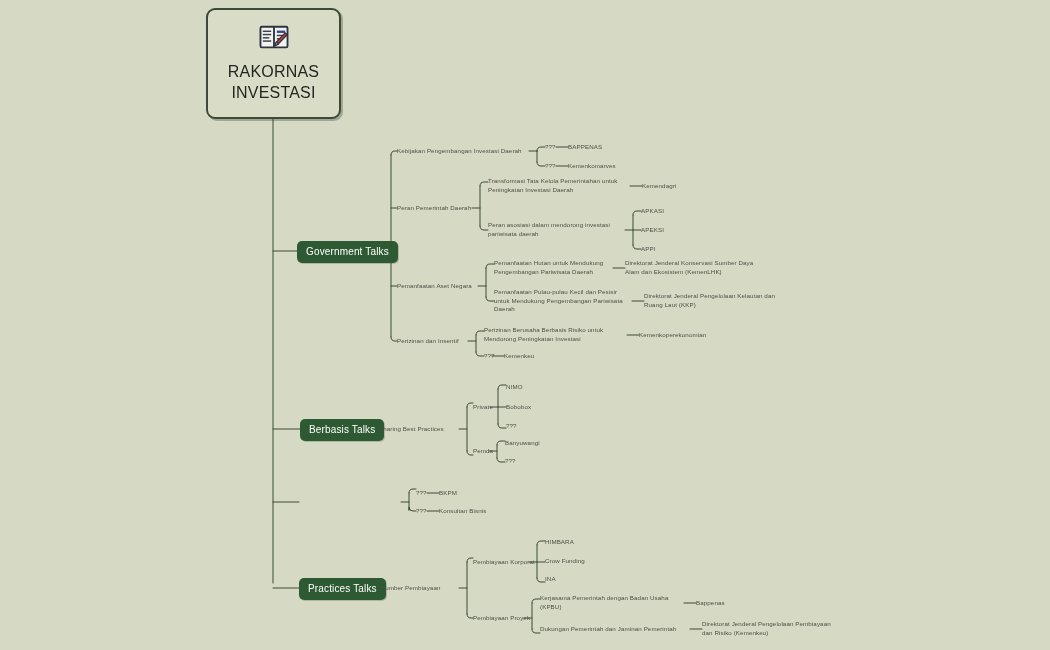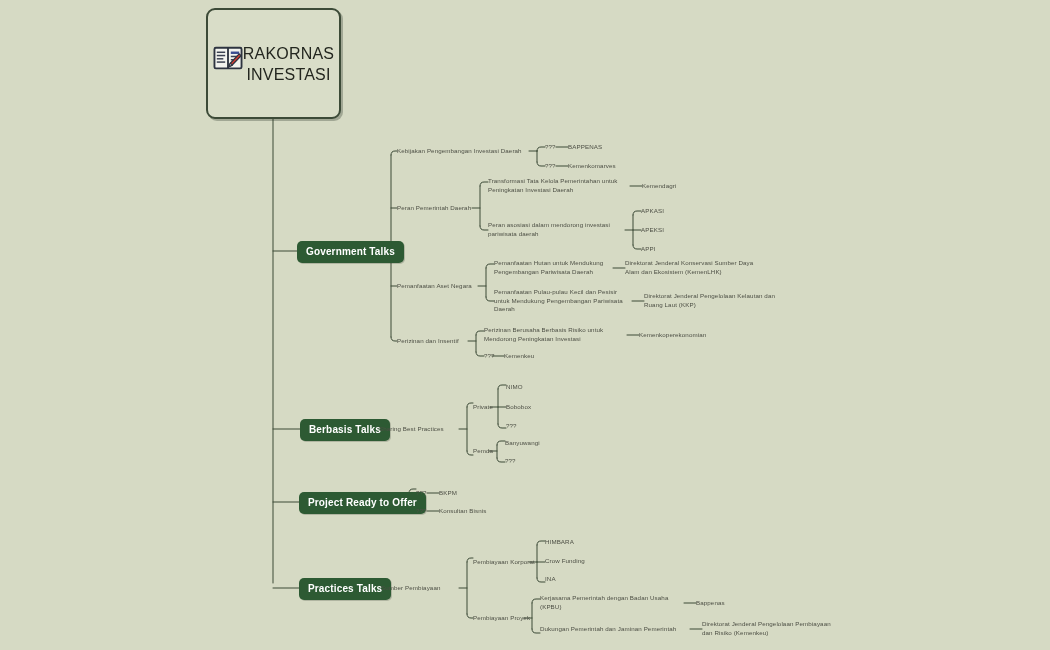--- a/index.html
+++ b/index.html
@@ -32,41 +32,41 @@
   #root-node {
     position: absolute;
     left: 206px; top: 8px;
     width: 135px; height: 111px;
     background: #d9ddc8;
     border: 2px solid #3c4a37;
     border-radius: 9px;
     box-shadow: 2px 2px 0 rgba(40,50,35,.30);
     box-sizing: border-box;
     display: flex;
-    flex-direction: row;
+    flex-direction: column;
     align-items: center;
     justify-content: center;
   }
   #root-icon { width: 30px; height: 28px; margin-bottom: 9px; }
   #root-title {
     font-size: 16px;
     line-height: 21px;
     color: #23261f;
     text-align: center;
     letter-spacing: .2px;
     white-space: pre-line;
   }
 
   
   .main-node {
     position: absolute;
     background: #2d5a33;
     color: #ffffff;
     font-size: 10px;
-    font-weight: bold;
+    font-weight: normal;
     border-radius: 5px;
     padding: 5px 9px 6px 9px;
     box-sizing: border-box;
     white-space: nowrap;
     box-shadow: 1px 1px 0 rgba(40,50,35,.22);
     letter-spacing: .15px;
   }
 
   
   .lbl {
@@ -200,21 +200,20 @@
       <rect x="19" y="15" width="6" height="1.6" fill="#3b4251"></rect>
       <path d="M28 9.5 L18.5 19.5 L16.5 23.5 L20.5 21.5 L30 11.5 Z" fill="#e03b2f" stroke="#2e3440" stroke-width="1.4" stroke-linejoin="round"></path>
       <path d="M16.5 23.5 L18.5 19.5 L20.5 21.5 Z" fill="#ffffff" stroke="#2e3440" stroke-width="1.2"></path>
     </svg>
     <div id="root-title">RAKORNAS
 INVESTASI</div>
   </div>
 
   <div class="main-node" style="left:297px; top:241px;">Government Talks</div>
   <div class="main-node" style="left:300px; top:419px;">Berbasis Talks</div>
-  <div class="main-node" style="left:299px; top:492px;">Project Ready to Offer</div>
   <div class="main-node" style="left:299px; top:578px;">Practices Talks</div>
 
   <div class="lbl mid" style="left:397px; top:151px;">Kebijakan Pengembangan Investasi Daerah</div>
   <div class="lbl mid" style="left:545px; top:147px;">???</div>
   <div class="lbl mid" style="left:568px; top:147px;">BAPPENAS</div>
   <div class="lbl mid" style="left:545px; top:166px;">???</div>
   <div class="lbl mid" style="left:568px; top:166px;">Kemenkomarves</div>
 
   <div class="lbl mid" style="left:397px; top:208px;">Peran Pemerintah Daerah</div>
   <div class="lbl mid" style="left:488px; top:186px;">Transformasi Tata Kelola Pemerintahan untuk

